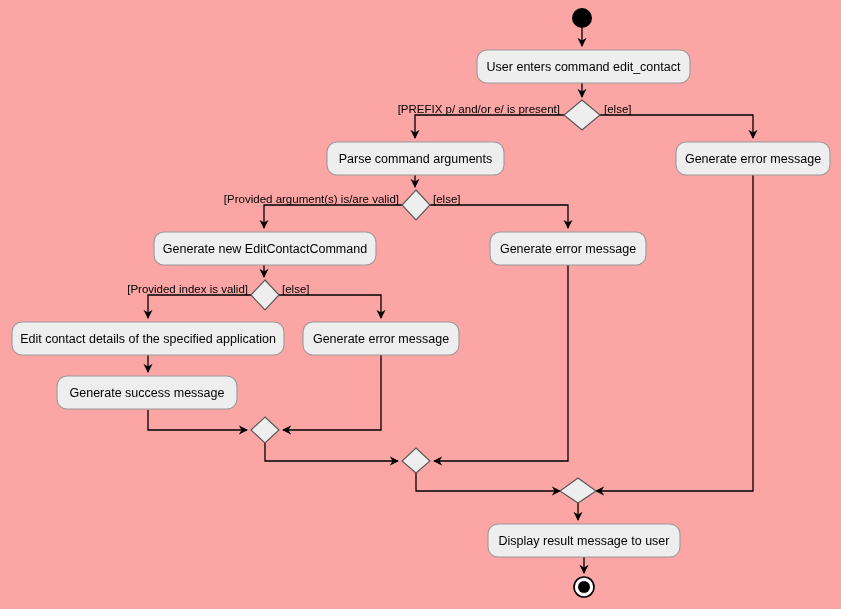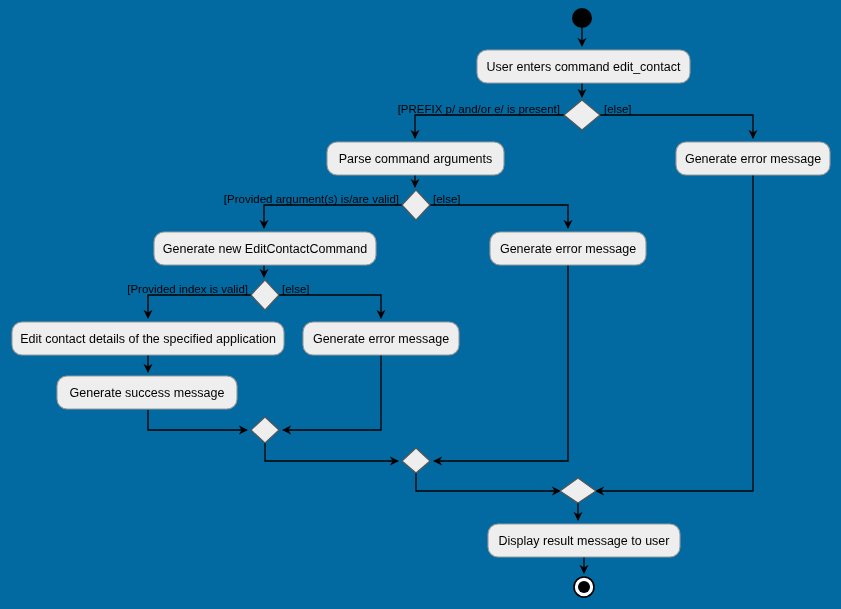--- a/index.html
+++ b/index.html
@@ -4,21 +4,21 @@
 <style>
   html, body {
     margin: 0;
     padding: 0;
     background: #ffffff;
   }
   #diagram-root {
     position: relative;
     width: 841px;
     height: 609px;
-    background: #0369a1;
+    background: #fca5a5;
     font-family: "Liberation Sans", sans-serif;
   }
   svg#activity-diagram {
     display: block;
     width: 841px;
     height: 609px;
   }
   .node-box {
     fill: #EEEEEE;
     stroke: #999999;

